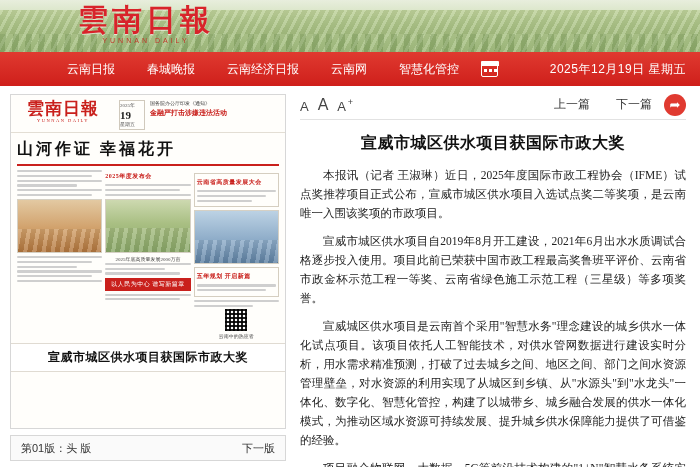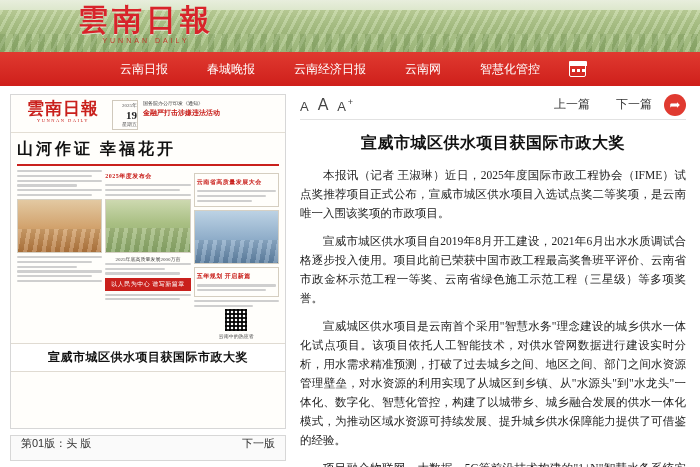--- a/index.html
+++ b/index.html
@@ -46,22 +46,21 @@
   .logo-en {
     font-size: 7px; color: #c0392b; letter-spacing: 3px; margin-top: 1px;
   }
 
   
   .navbar {
     height: 34px;
     background: linear-gradient(180deg,#e03a30 0%, #cf1f1b 100%);
     display: flex; align-items: center;
     color: #fff; font-size: 12px;
-    padding-left: 104px;
-    gap: 7px;
+    padding-left: 51px;
   }
   .navbar .nav-item {
     padding: 0 16px; line-height: 34px; cursor: pointer; white-space: nowrap;
   }
   .navbar .spacer { flex: 1; }
   .cal-icon {
     width: 17px; height: 16px; border: 1.5px solid #fff; border-radius: 2px;
     position: relative; margin: 0 8px 0 6px; display:inline-block;
   }
   .cal-icon:before {
@@ -95,21 +94,21 @@
   }
   .p-logo {
     width: 92px; flex: none; text-align:center;
   }
   .p-logo .cn {
     font-size: 17px; font-weight: bold; color:#c9201c; letter-spacing:1px; line-height:18px;
     font-family:"Liberation Serif", serif;
   }
   .p-logo .en { font-size: 4.5px; color:#c9201c; letter-spacing:1.5px; }
   .p-date {
-    width: 26px; flex:none; border:1px solid #d0c9bc; margin-left:3px; text-align:right;
+    width: 26px; flex:none; border:1px solid #d0c9bc; margin-left:10px; text-align:left;
     font-size:5px; color:#555; line-height:7px; padding:1px 0;
   }
   .p-date .big { font-size:11px; font-weight:bold; color:#222; line-height:12px; }
   .p-headnote {
     flex:1; padding-left:5px; font-size:5px; color:#3a3a3a; line-height:7px;
   }
   .p-headnote .redline { color:#c9201c; font-size:7px; font-weight:bold; margin-top:3px; display:block; }
   .p-bigtitle {
     font-size:16px; font-weight:bold; letter-spacing:3px;
     color:#111; padding:6px 0 4px; border-bottom:2px solid #c9201c; margin:0 6px;
@@ -145,21 +144,21 @@
   }
   .p-qr {
     width:22px; height:22px; background:
       repeating-linear-gradient(0deg,#222 0 2px,#fff 2px 4px),
       repeating-linear-gradient(90deg,#222 0 2px,#fff 2px 4px);
     background-blend-mode: multiply; margin: 2px auto;
   }
   .pager {
     height: 26px; margin-top: 6px; margin-bottom:6px;
     border: 1px solid #d7d7d7; background:#fafafa;
-    display:flex; justify-content:space-between;
+    display:flex; align-items:center; justify-content:space-between;
     padding: 0 10px; font-size: 11px; color:#333;
   }
   .pager span { cursor:pointer; }
 
   
   .right {
     flex: 1; padding: 8px 14px 0 8px; display:flex; flex-direction:column;
   }
   .art-toolbar {
     display:flex; align-items:center; height: 26px; border-bottom:1px solid #e2e2e2; padding-bottom:4px;
@@ -205,20 +204,21 @@
   </div>
 
   <div class="navbar">
     <div class="nav-item">云南日报</div>
     <div class="nav-item">春城晚报</div>
     <div class="nav-item">云南经济日报</div>
     <div class="nav-item">云南网</div>
     <div class="nav-item">智慧化管控</div>
     <span class="cal-icon"></span>
     <div class="spacer"></div>
+    <div class="navdate">2025年12月19日 星期五</div>
   </div>
 
   <div class="content">
 
     <div class="left">
       <div class="paper">
 
         <div class="paper-top">
           <div class="p-logo">
             <div class="cn">雲南日報</div>

